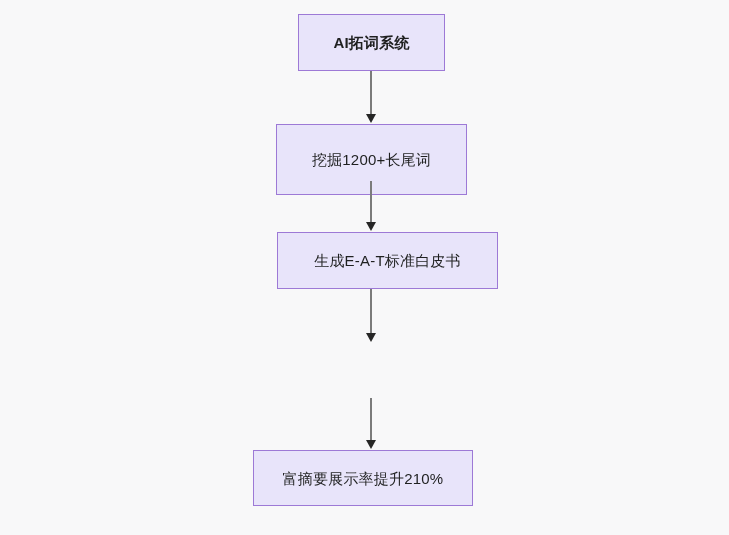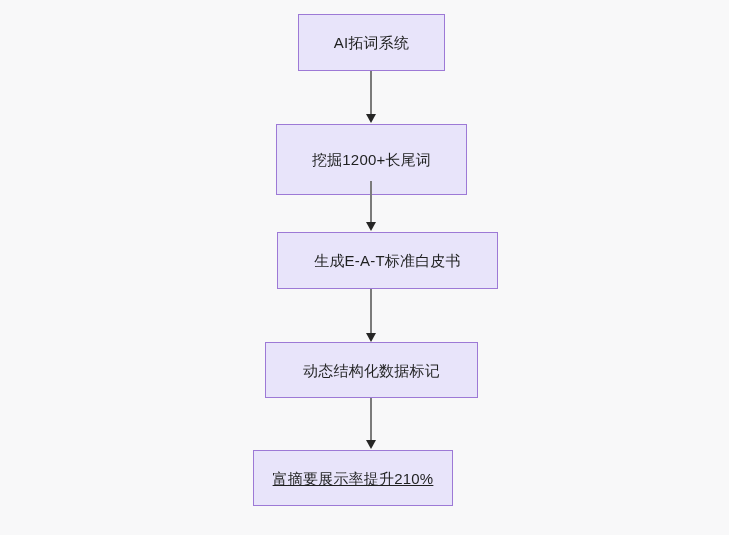--- a/index.html
+++ b/index.html
@@ -48,45 +48,42 @@
     border-left: 5.5px solid transparent;
     border-right: 5.5px solid transparent;
     border-top: 9px solid #262626;
   }
 </style>
 </head>
 <body>
 
 <div id="flowchart-canvas">
 
-  <div class="flow-node" style="left:298px; top:14px; width:147px; height:57px;">
+  <div class="flow-node" style="left:298px; top:14px; width:147px; height:57px;font-weight:bold;">
     <span class="node-label">AI拓词系统</span>
   </div>
 
   <div class="connector" style="left:370px; top:71px; height:45px;"></div>
   <div class="arrow-head" style="left:365.5px; top:114px;"></div>
 
   <div class="flow-node" style="left:276px; top:124px; width:191px; height:71px;">
     <span class="node-label">挖掘1200+长尾词</span>
   </div>
 
   <div class="connector" style="left:370px; top:181px; height:42px;"></div>
   <div class="arrow-head" style="left:365.5px; top:222px;"></div>
 
   <div class="flow-node" style="left:277px; top:232px; width:221px; height:57px;">
     <span class="node-label">生成E-A-T标准白皮书</span>
   </div>
 
   <div class="connector" style="left:370px; top:289px; height:45px;"></div>
   <div class="arrow-head" style="left:365.5px; top:333px;"></div>
 
-  <div class="flow-node" style="left:265px; top:342px; width:213px; height:56px;">
-    <span class="node-label">动态结构化数据标记</span>
-  </div>
 
   <div class="connector" style="left:370px; top:398px; height:43px;"></div>
   <div class="arrow-head" style="left:365.5px; top:440px;"></div>
 
-  <div class="flow-node" style="left:253px; top:450px; width:200px; height:56px;text-decoration:underline;">
+  <div class="flow-node" style="left:253px; top:450px; width:220px; height:56px;">
     <span class="node-label">富摘要展示率提升210%</span>
   </div>
 
 </div>
 
 </body></html>

